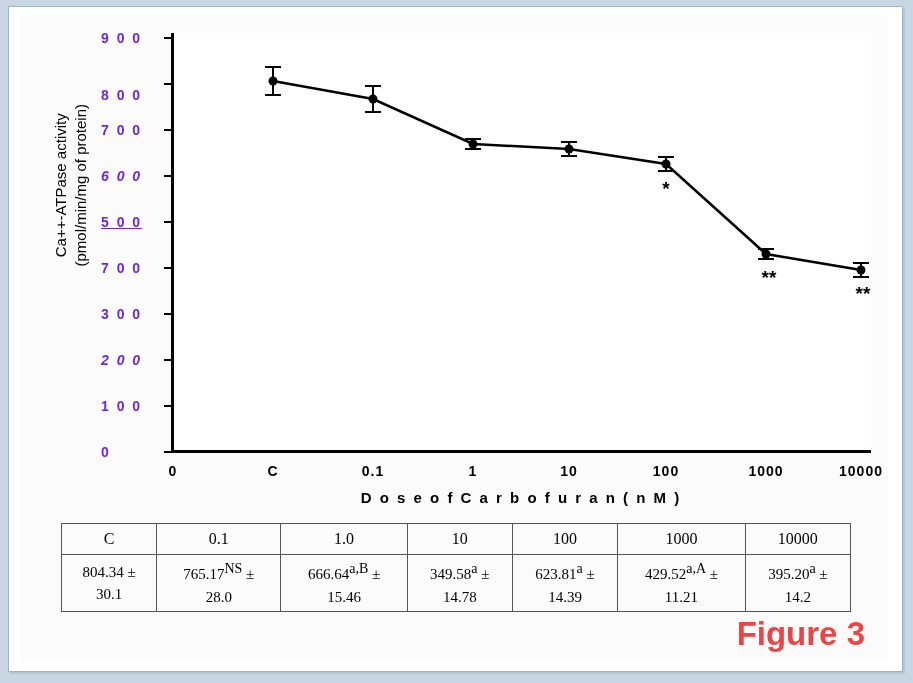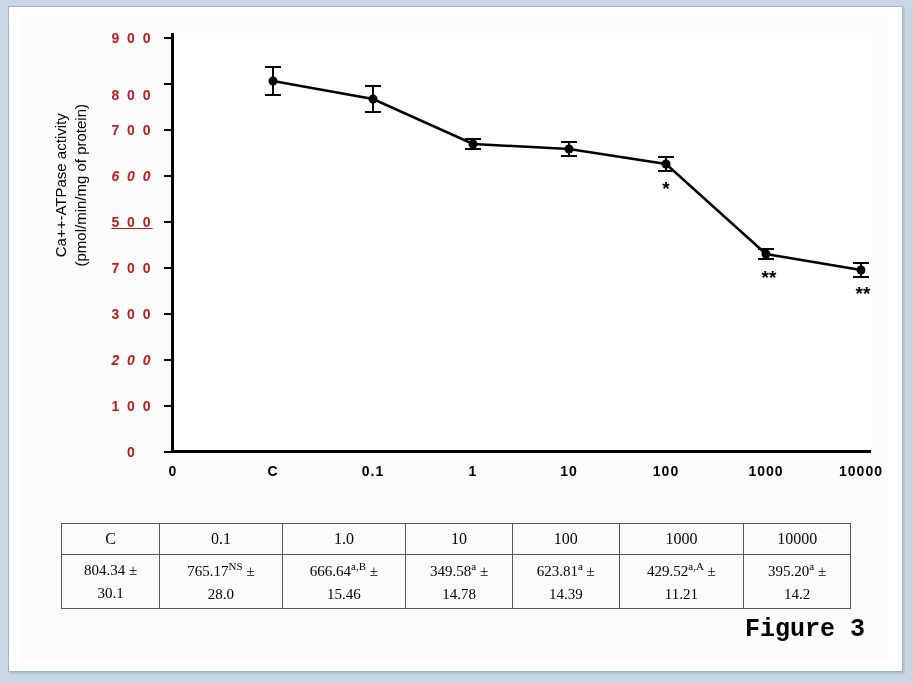--- a/index.html
+++ b/index.html
@@ -30,22 +30,22 @@
   .axis-y{
     position:absolute;left:150px;top:18px;width:3px;height:420px;background:#000;
   }
   .axis-x{
     position:absolute;left:150px;top:435px;width:700px;height:3px;background:#000;
   }
   .ytick{
     position:absolute;left:143px;width:8px;height:2px;background:#000;
   }
   .ylabel{
-    position:absolute;right:0;width:62px;text-align:center;
-    font-size:14px;font-weight:bold;letter-spacing:2px;color:#b91c1c;
+    position:absolute;right:0;width:62px;text-align:left;
+    font-size:14px;font-weight:bold;letter-spacing:2px;color:#6d28d9;
   }
   .ylab-wrap{position:absolute;left:62px;width:80px;}
   .xlabel{
     position:absolute;top:448px;text-align:center;
     font-size:14px;font-weight:bold;letter-spacing:1px;color:#000;
     transform:translateX(-50%);
   }
   #axis-title-y{
     position:absolute;left:-80px;top:150px;width:260px;
     transform:rotate(-90deg);transform-origin:center center;
@@ -71,25 +71,25 @@
   th,td{
     border:1px solid #555;
     text-align:center;
     font-size:15px;
     color:#000;
     padding:3px 2px;
     font-weight:normal;
     line-height:1.5;
   }
   th{font-size:16px;}
-  sup{font-size:11px;}
+  sup{font-size:14px;}
   #figure-label{
     position:absolute;right:22px;top:600px;
-    font-size:25px;font-weight:bold;color:#000000;
-    font-family:Liberation Mono, monospace;
+    font-size:33px;font-weight:bold;color:#ef4444;
+    font-family:Liberation Sans, sans-serif;
   }
 </style>
 </head>
 <body>
 
 <div id="frame">
   <div id="inner">
 
     <div id="chart">
       <div class="plot-bg"></div>
@@ -128,20 +128,21 @@
 
       <div class="xlabel" style="left:152px;">0</div>
       <div class="xlabel" style="left:252px;">C</div>
       <div class="xlabel" style="left:352px;">0.1</div>
       <div class="xlabel" style="left:452px;">1</div>
       <div class="xlabel" style="left:548px;">10</div>
       <div class="xlabel" style="left:645px;">100</div>
       <div class="xlabel" style="left:745px;">1000</div>
       <div class="xlabel" style="left:840px;">10000</div>
 
+      <div id="axis-title-x">D o s e   o f   C a r b o f u r a n   ( n M )</div>
 
       <svg id="series" viewBox="0 0 866 500">
 
         <polyline points="252,66 352,84 452,129 548,134 645,149 745,239 840,255" fill="none" stroke="#000" stroke-width="2.5"></polyline>
 
         <g stroke="#000" stroke-width="2">
           <line x1="252" y1="52" x2="252" y2="80"></line>
             <line x1="244" y1="52" x2="260" y2="52"></line>
             <line x1="244" y1="80" x2="260" y2="80"></line>
           <line x1="352" y1="71" x2="352" y2="97"></line>

